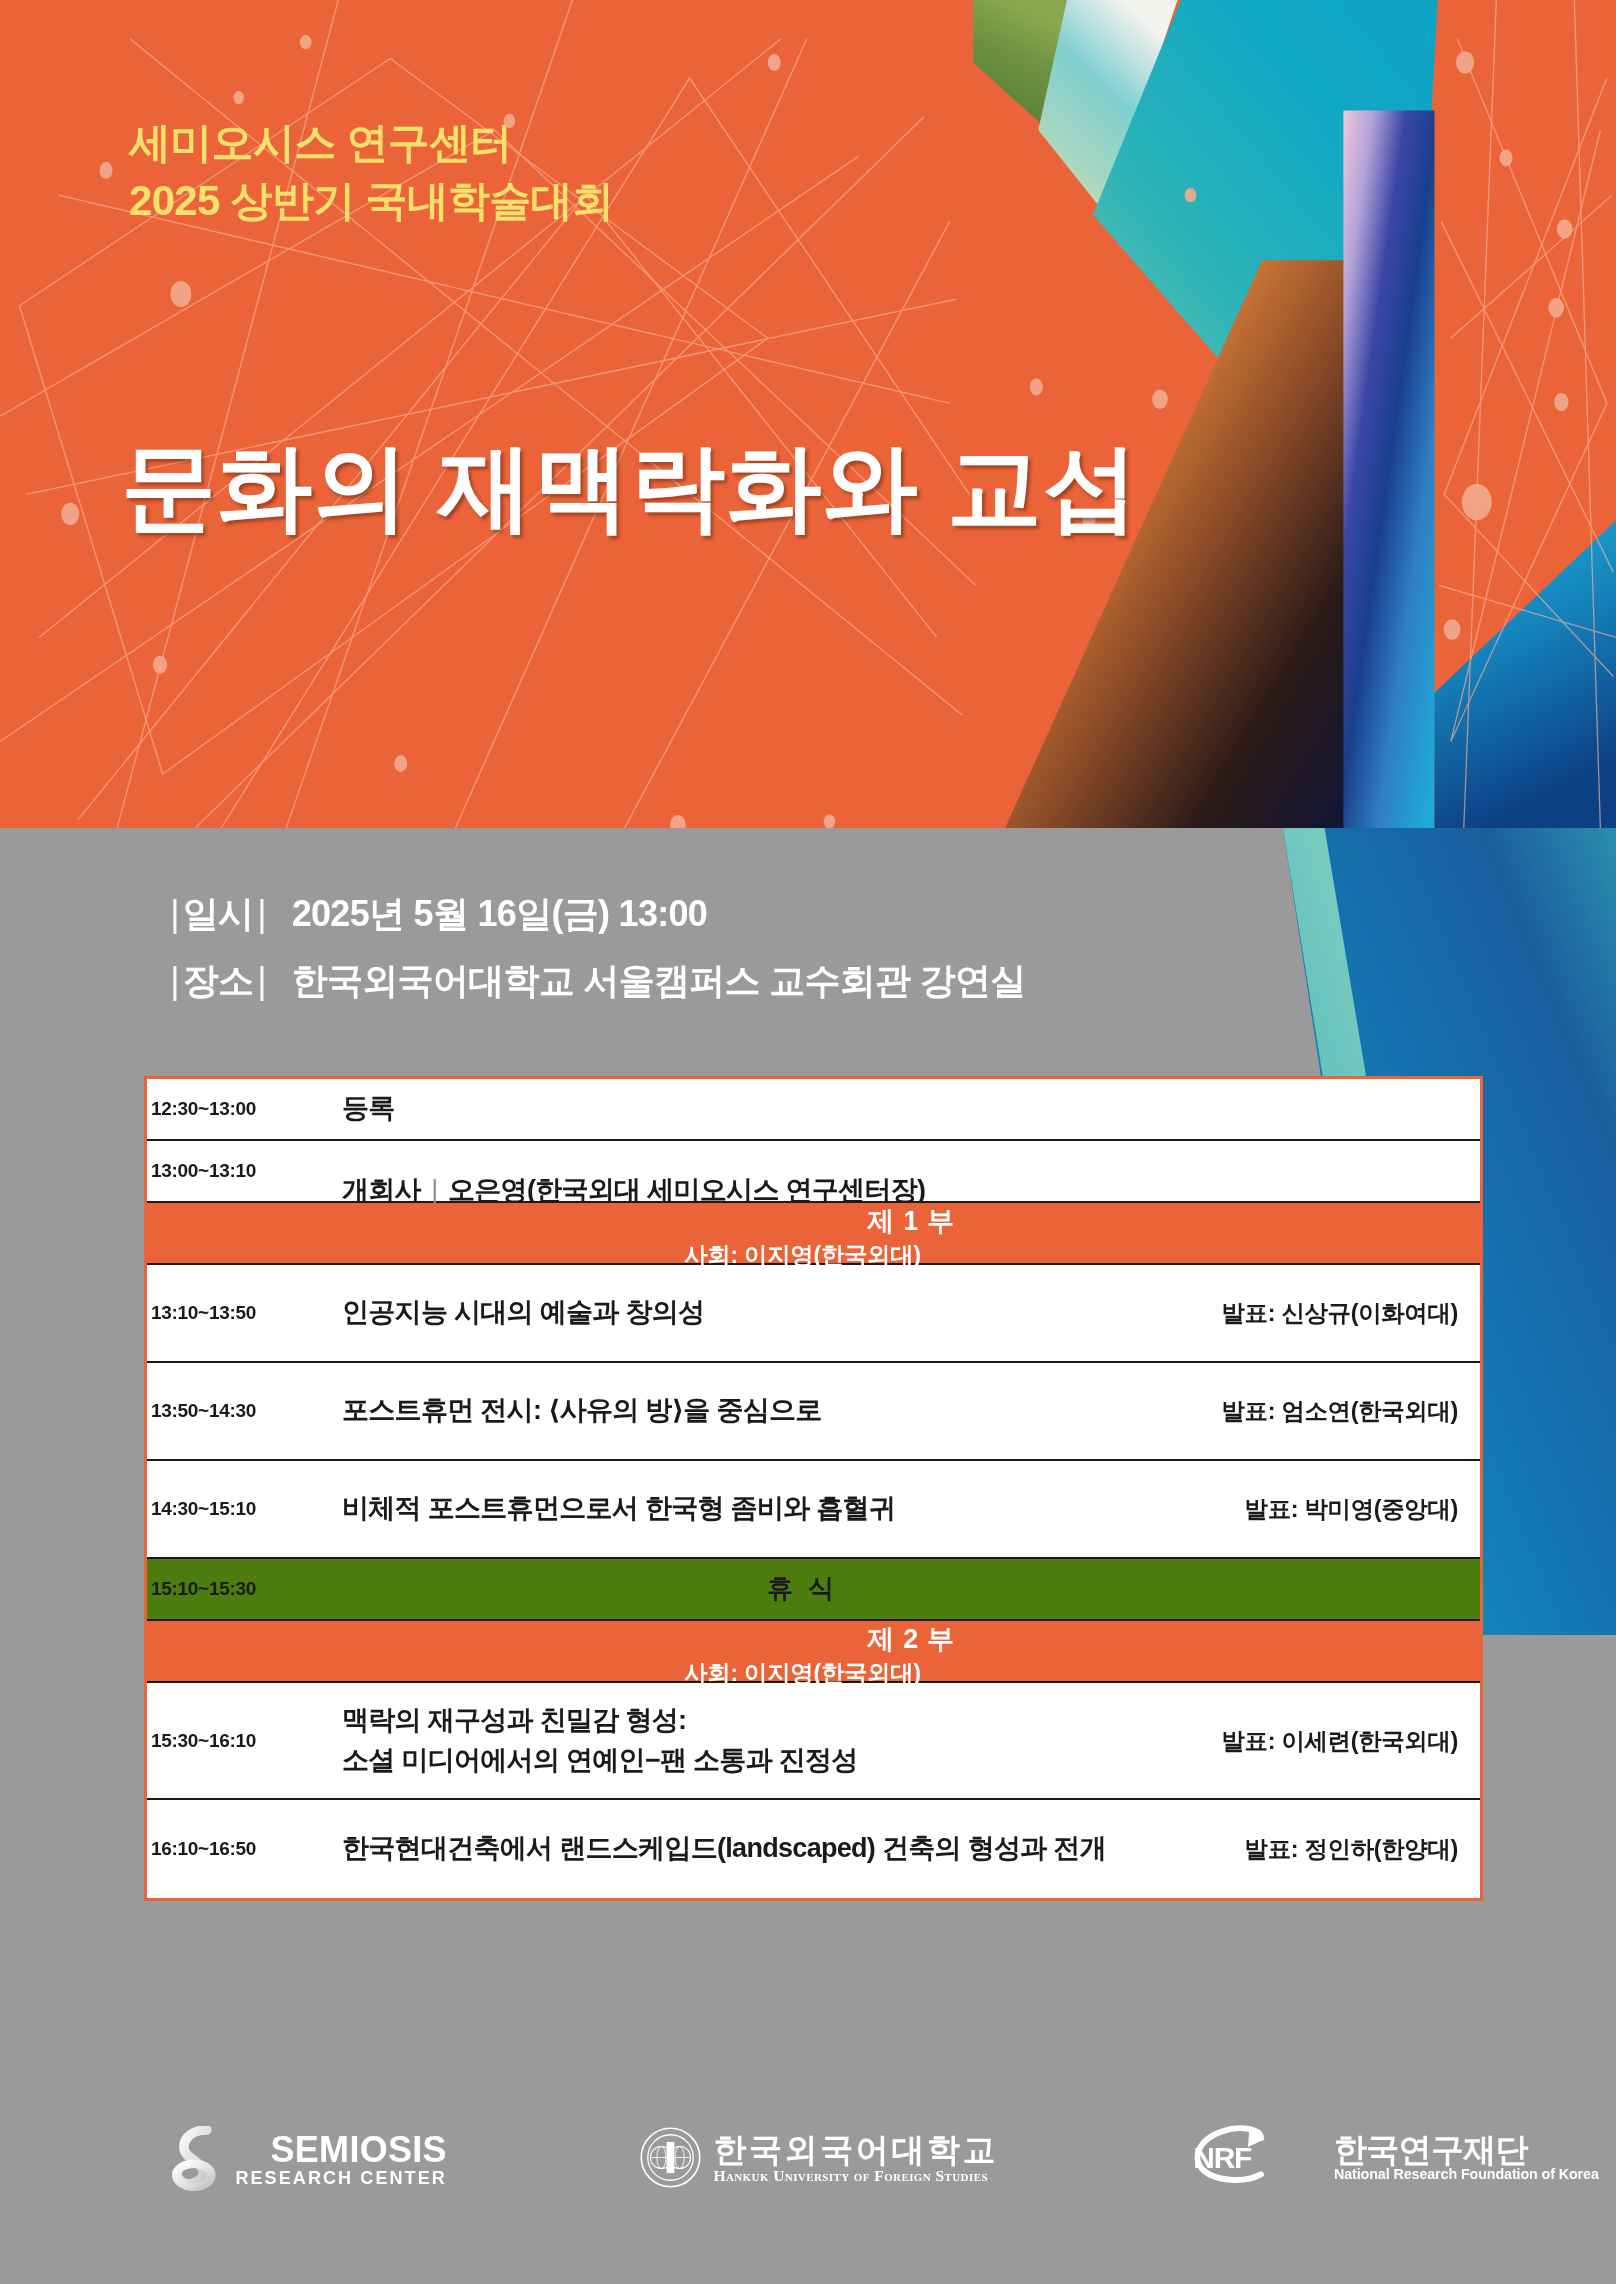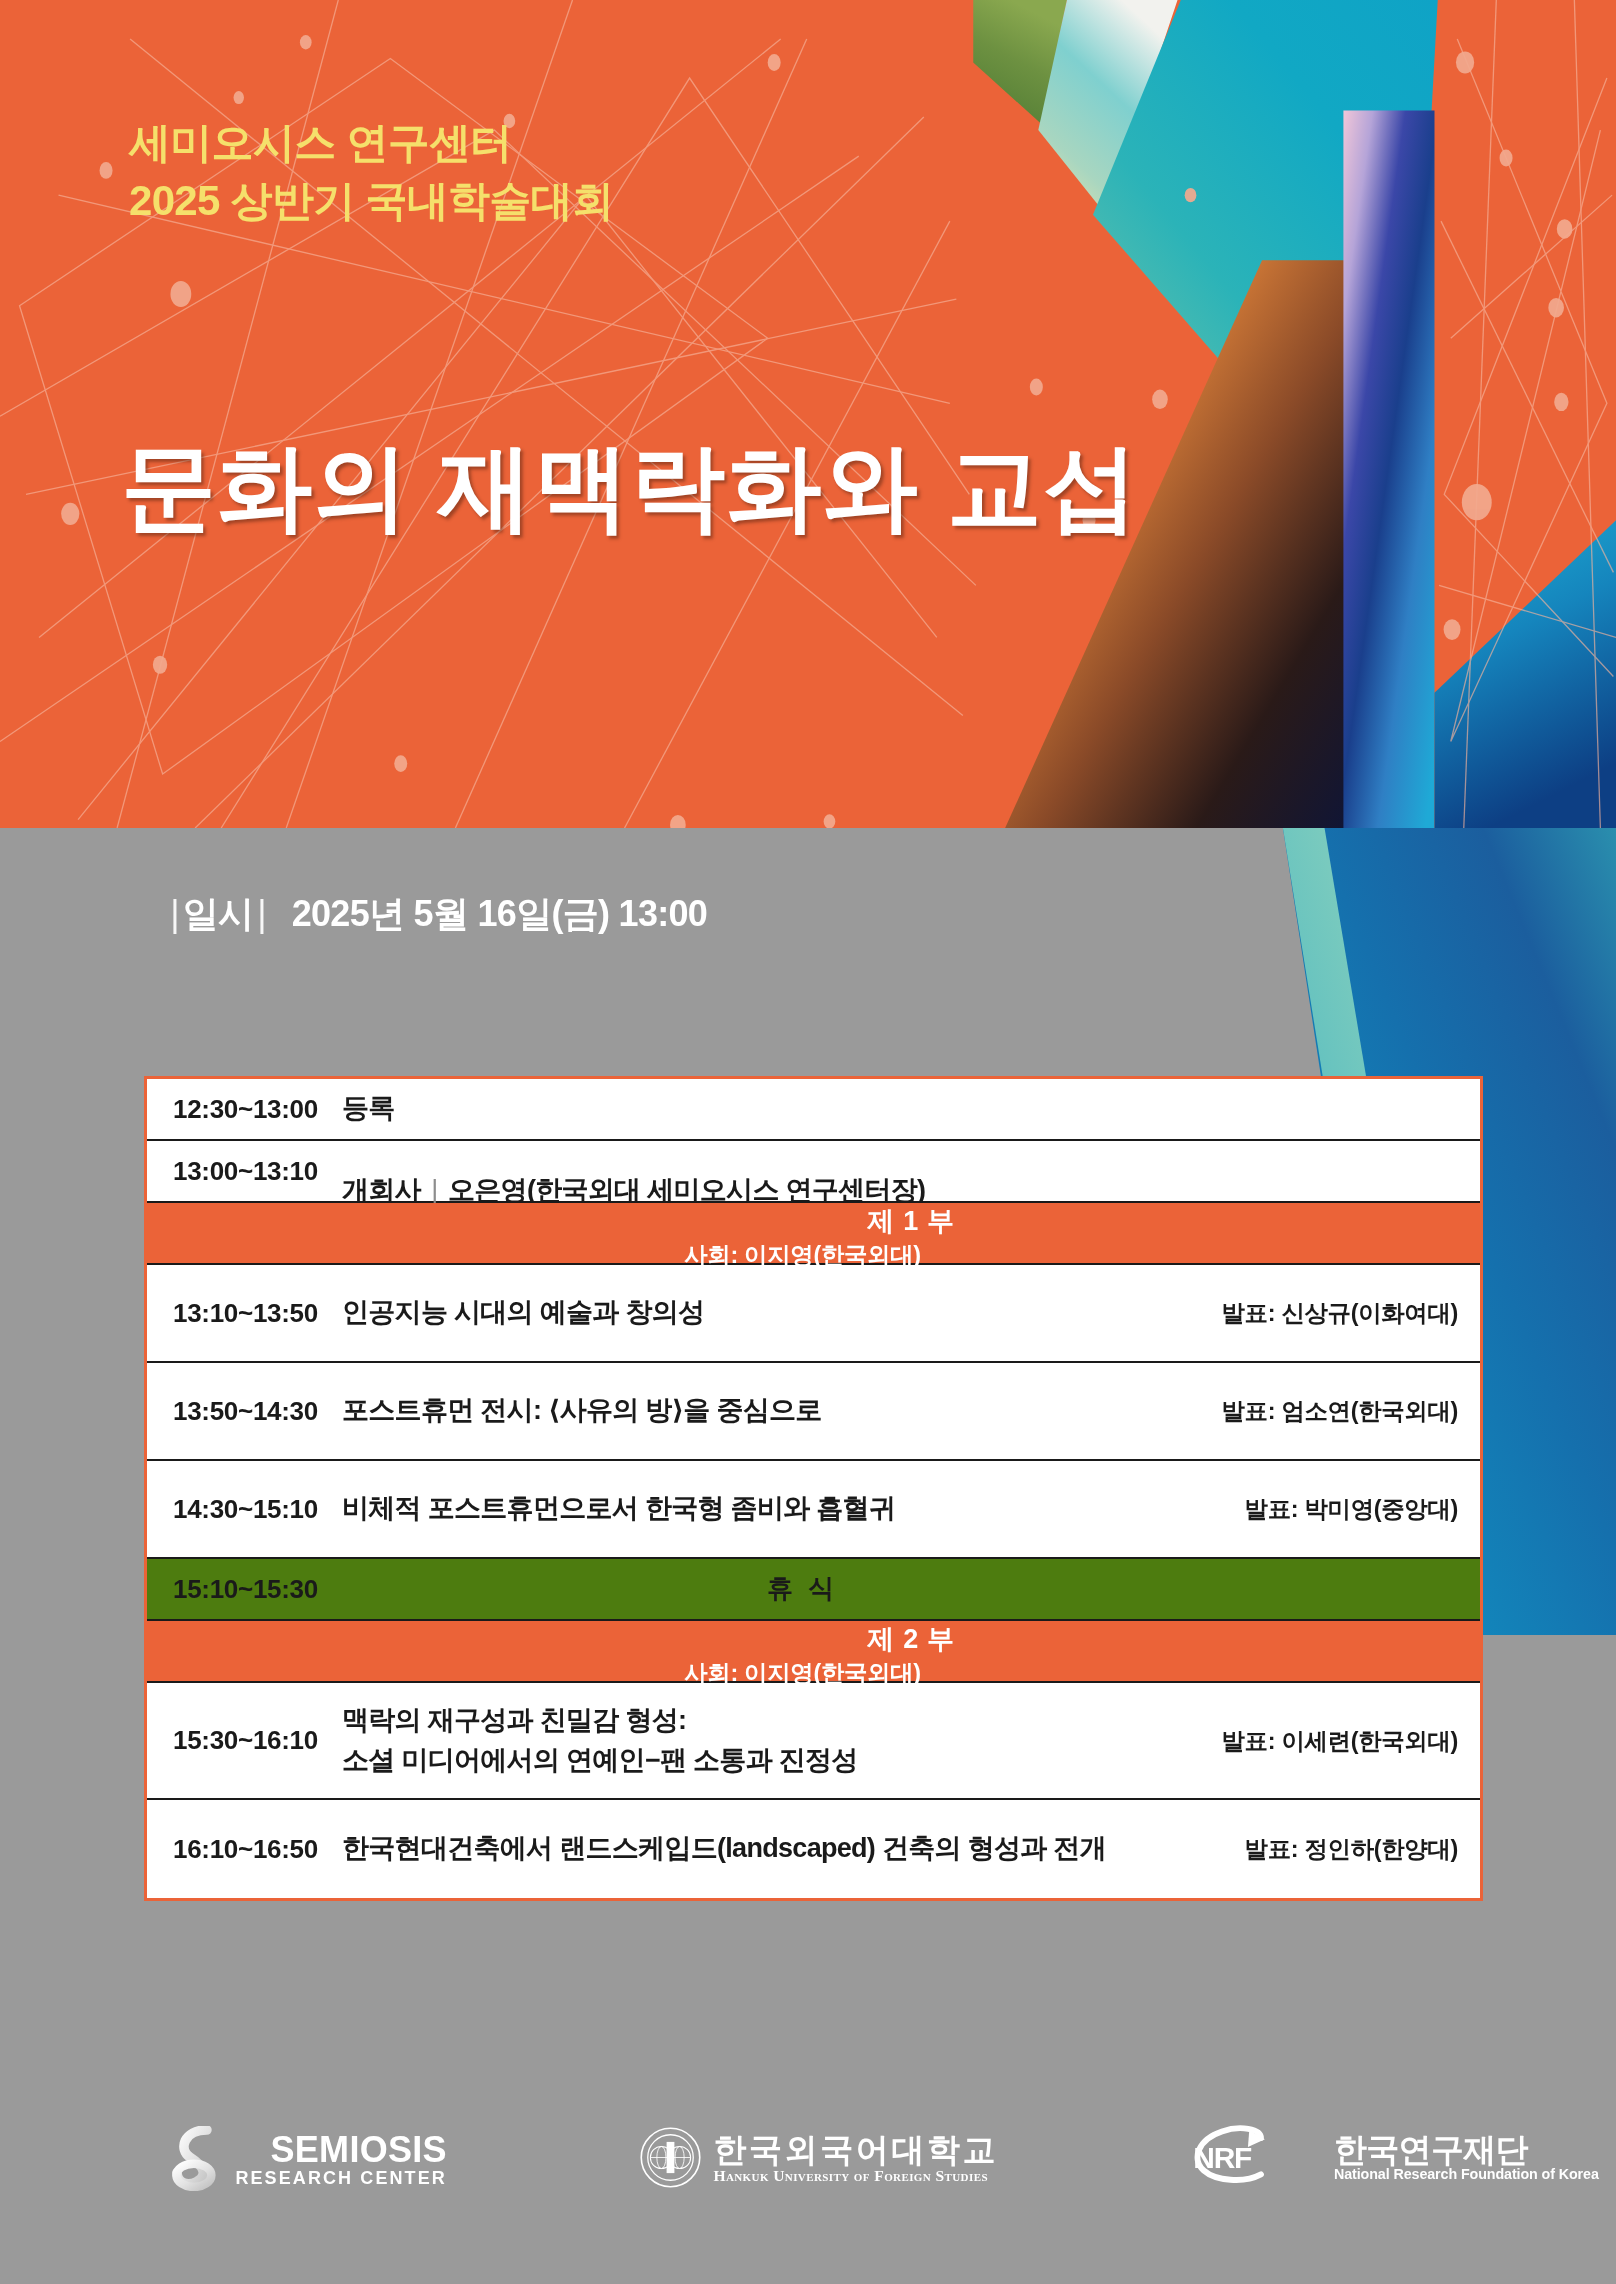--- a/index.html
+++ b/index.html
@@ -110,22 +110,22 @@
     align-items: center;
     position: relative;
     border-bottom: 2.6px solid #1a1a1a;
     background: #ffffff;
     min-height: 62px;
   }
   .srow:last-child { border-bottom: none; }
 
   .srow .time {
     flex: 0 0 195px;
-    padding-left: 26px;
-    font-size: 26px;
+    padding-left: 4px;
+    font-size: 19px;
     font-weight: 700;
     color: #1a1a1a;
     letter-spacing: -0.3px;
     white-space: nowrap;
   }
   .srow .subject {
     flex: 1 1 auto;
     font-size: 27px;
     font-weight: 700;
     color: #1a1a1a;
@@ -371,20 +371,26 @@
     </svg>
   </div>
 
   <div class="info">
     <div class="info-row">
       <span class="info-label">
         <span class="bar">|</span><span>일시</span><span class="bar">|</span>
       </span>
       <span class="info-value">2025년 5월 16일(금) 13:00</span>
     </div>
+    <div class="info-row">
+      <span class="info-label">
+        <span class="bar">|</span><span>장소</span><span class="bar">|</span>
+      </span>
+      <span class="info-value">한국외국어대학교 서울캠퍼스 교수회관 강연실</span>
+    </div>
   </div>
 
   <div class="schedule">
 
     <div class="srow r-plain">
       <div class="time">12:30~13:00</div>
       <div class="subject">등록</div>
       <div class="speaker"></div>
     </div>
 

